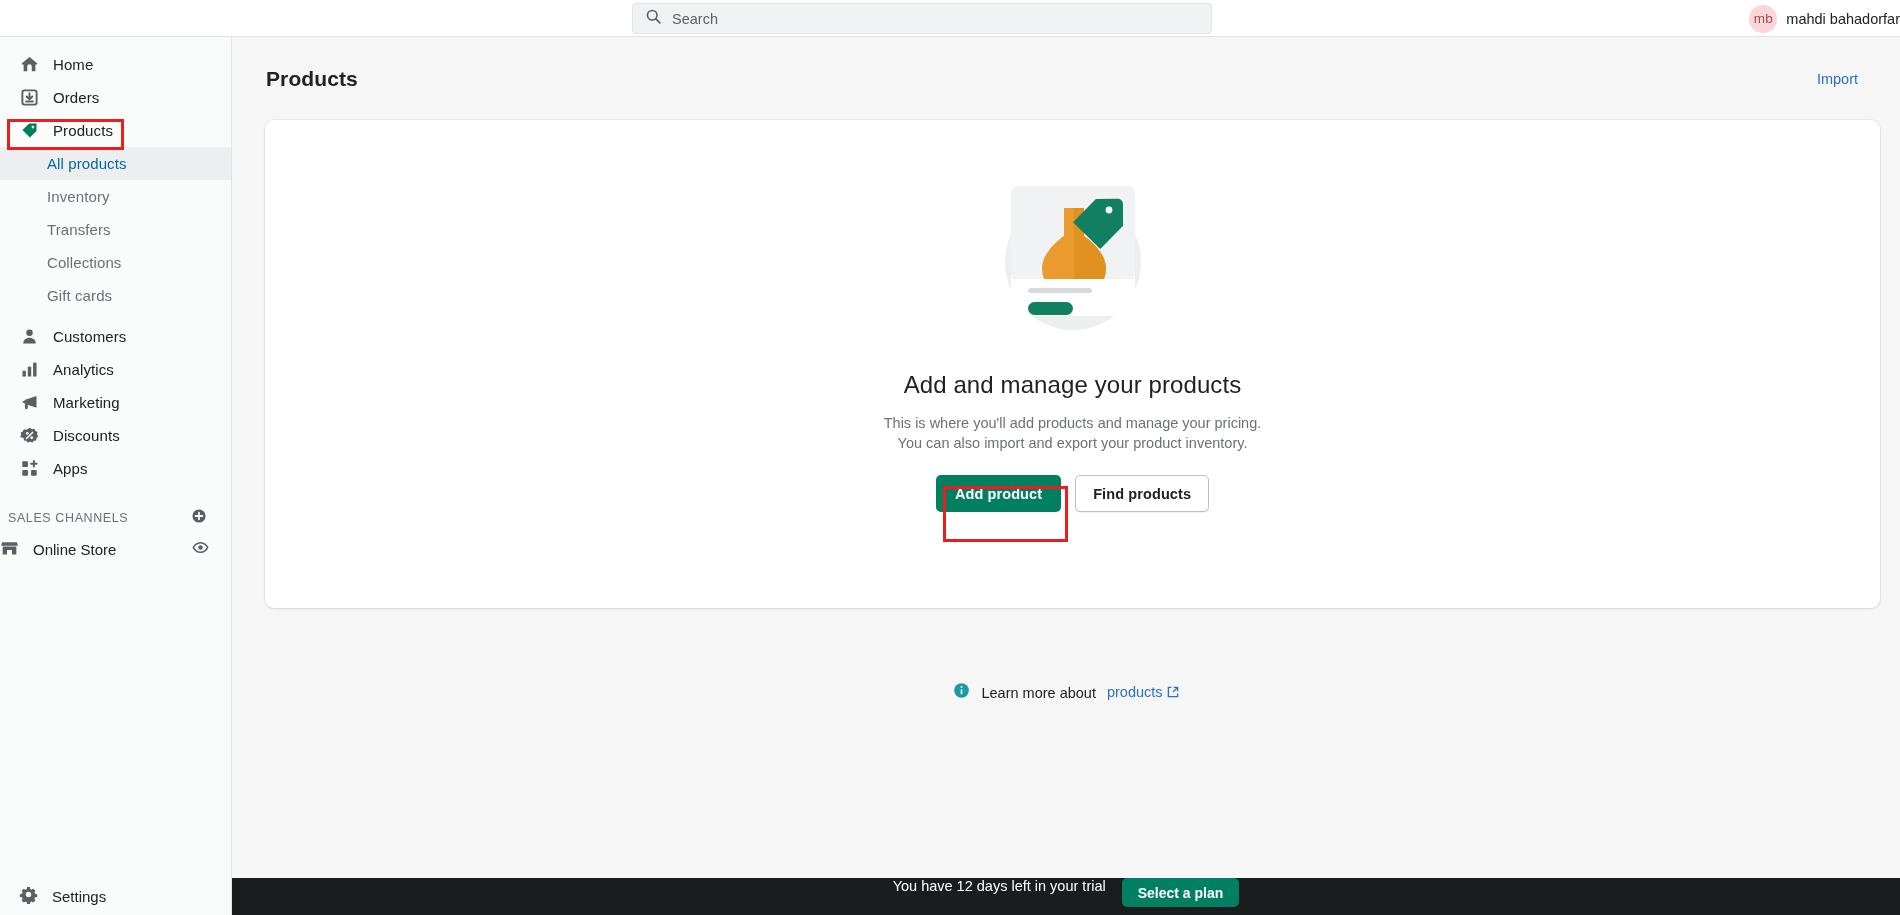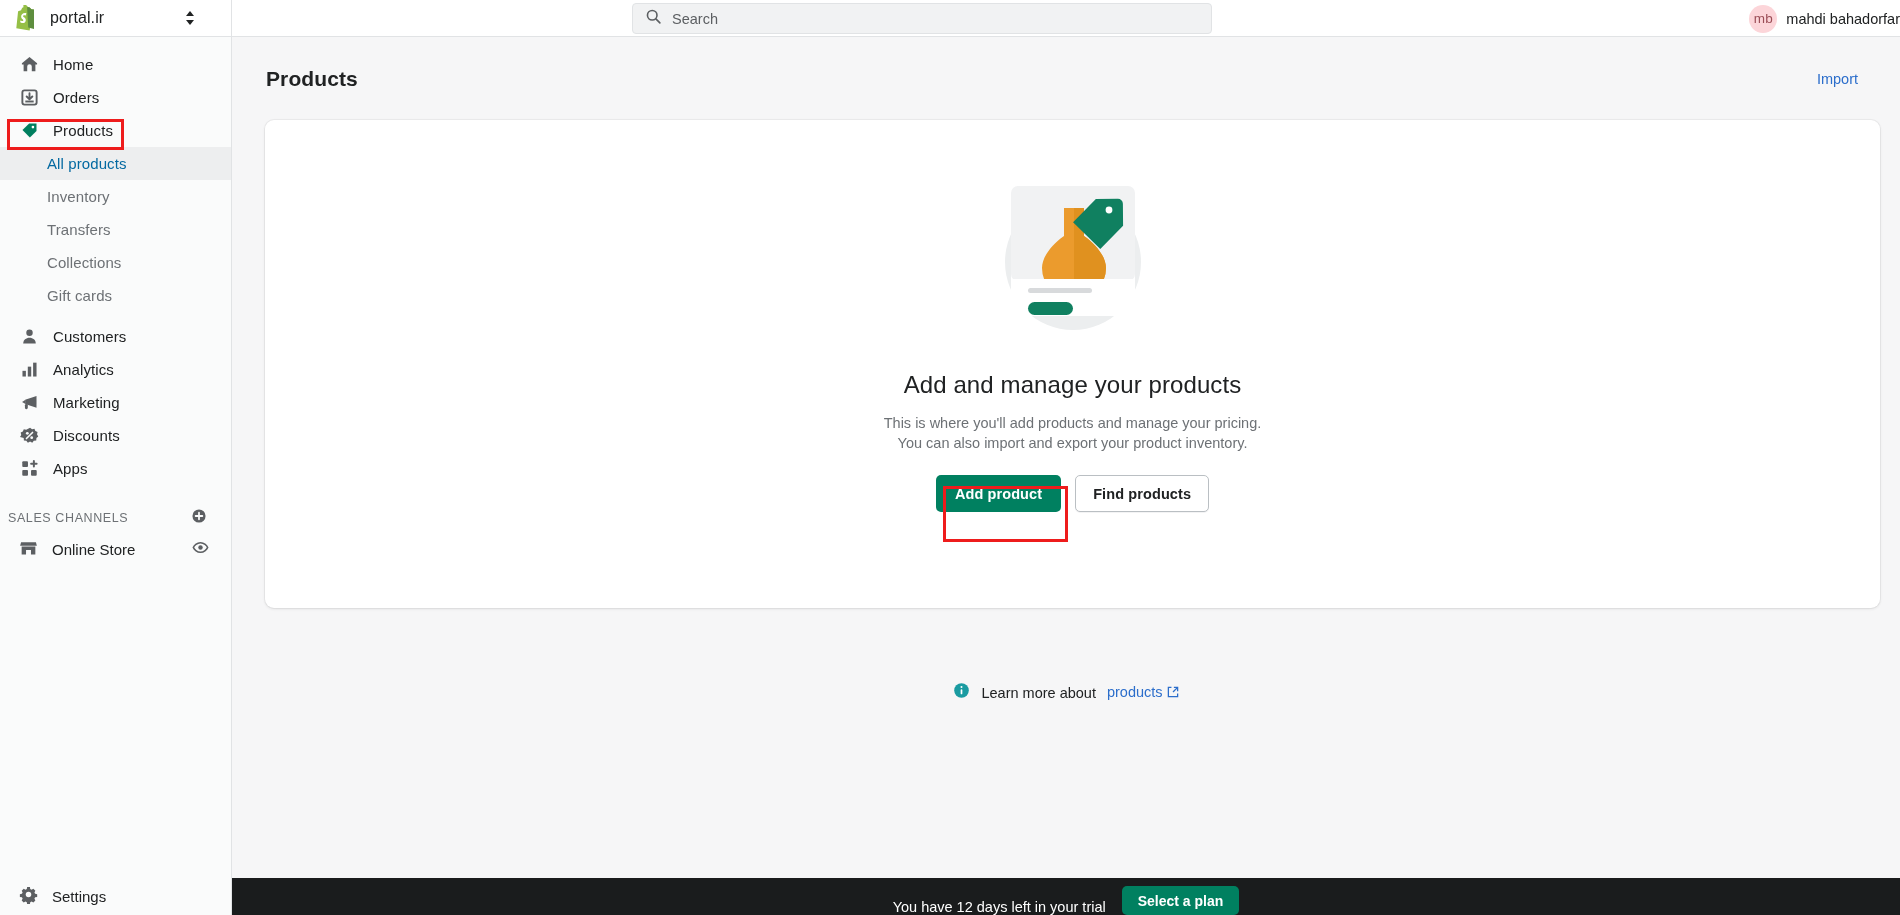--- a/index.html
+++ b/index.html
@@ -89,21 +89,21 @@
 
   .section-head {
     display: flex; align-items: center; justify-content: space-between;
     padding: 0 24px 0 8px; height: 30px; margin-top: 18px;
   }
   .section-head .t {
     font-size: 12.5px; color: #6d7175; letter-spacing: .6px;
   }
   .nav-channel {
     display: flex; align-items: center; gap: 14px;
-    height: 33px; padding-left: 19px; padding-right: 22px; cursor: pointer;
+    height: 33px; padding-right: 22px; cursor: pointer;
   }
   .nav-channel .lbl { font-size: 15px; color: #202223; flex: 1; }
 
   .settings-row {
     position: absolute; bottom: 2px; left: 0; width: 232px;
     display: flex; align-items: center; gap: 14px;
     height: 33px; padding-left: 19px; cursor: pointer;
   }
   .settings-row .lbl { font-size: 15px; color: #202223; }
 
@@ -161,51 +161,35 @@
   }
   .learn-text { font-size: 14.5px; color: #202223; }
   .learn-link { font-size: 14.5px; color: #2c6ecb; cursor: pointer; text-decoration: none; }
   .ext-ic { margin-left: 4px; vertical-align: -1px; }
 
   
   .trial-bar {
     position: absolute; bottom: 0; left: 232px;
     width: 1668px; height: 37px;
     background: #1a1c1d;
-    display: flex; align-items: flex-end; justify-content: center; gap: 16px;
+    display: flex; align-items: flex-start; justify-content: center; gap: 16px;
   }
   .trial-text { font-size: 14.5px; color: #ffffff; }
   .trial-btn {
     background: #008060; color: #ffffff; border: none;
     border-radius: 5px; height: 29px; padding: 0 16px;
     font-size: 14px; font-weight: 600; cursor: pointer; font-family: inherit;
   }
 </style>
 </head>
 <body>
 
 <div class="app">
 
   <div class="topbar">
-    <div class="brand">
-      <span class="shopify-bag">
-        <svg width="24" height="26" viewBox="0 0 24 26">
-          <path d="M9.4 2.2c-.4 0-.8.2-1.1.5-.6.6-1 1.7-1.2 2.6l-2.3.7c-.7.2-.7.3-.8 1L2.3 23.3 15.6 25.6 20 4.6c-.1-.1-.2-.1-.3-.1l-2.3-.2-1.7-1.7c-.2-.2-.5-.3-.7-.3l-.9.3c-.5-1.4-1.4-2.7-2.9-2.7h-.2c-.4-.5-1-.7-1.5-.7h-.1z" fill="#95bf46"></path>
-          <path d="M14.7 2.3c-.2-.2-.5-.3-.7-.3l-.9.3 1.1 20.3 5.8 1.3L20 4.6c-.1-.1-.2-.1-.3-.1l-2.3-.2-1.7-1.7-.9-.3z" fill="#5e8e3e"></path>
-          <path d="M12.4 8.5l-.7 2.1s-.6-.3-1.4-.3c-1.2 0-1.2.7-1.2.9 0 1 2.7 1.4 2.7 3.8 0 1.9-1.2 3.1-2.8 3.1-1.9 0-2.9-1.2-2.9-1.2l.5-1.7s1 .9 1.9.9c.6 0 .8-.4.8-.8 0-1.3-2.2-1.4-2.2-3.6 0-1.8 1.3-3.6 4-3.6 1 0 1.3.3 1.3.3z" fill="#fff"></path>
-        </svg>
-      </span>
-      <span class="store-name">portal.ir</span>
-      <span class="store-switcher">
-        <svg width="14" height="18" viewBox="0 0 14 18">
-          <path d="M7 2 L11 7 L3 7 Z" fill="#202223"></path>
-          <path d="M7 16 L11 11 L3 11 Z" fill="#202223"></path>
-        </svg>
-      </span>
-    </div>
 
     <div class="search-wrap">
       <div class="search-box">
         <span>
           <svg width="17" height="17" viewBox="0 0 20 20">
             <circle cx="8.5" cy="8.5" r="5.6" fill="none" stroke="#5c5f62" stroke-width="1.9"></circle>
             <line x1="12.8" y1="12.8" x2="17.5" y2="17.5" stroke="#5c5f62" stroke-width="1.9" stroke-linecap="round"></line>
           </svg>
         </span>
         <span class="ph">Search</span>

